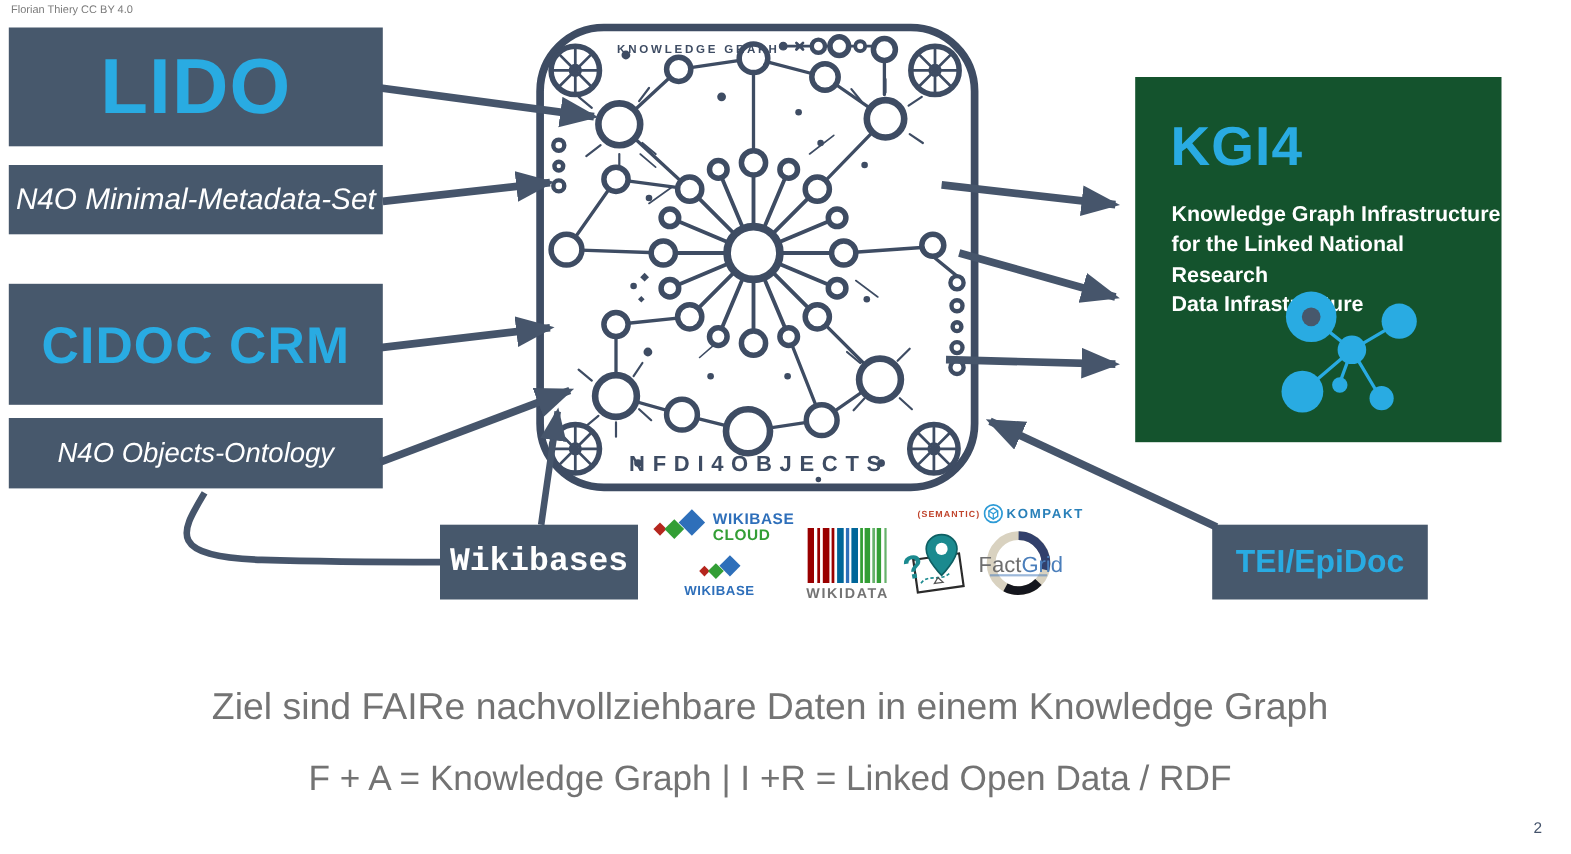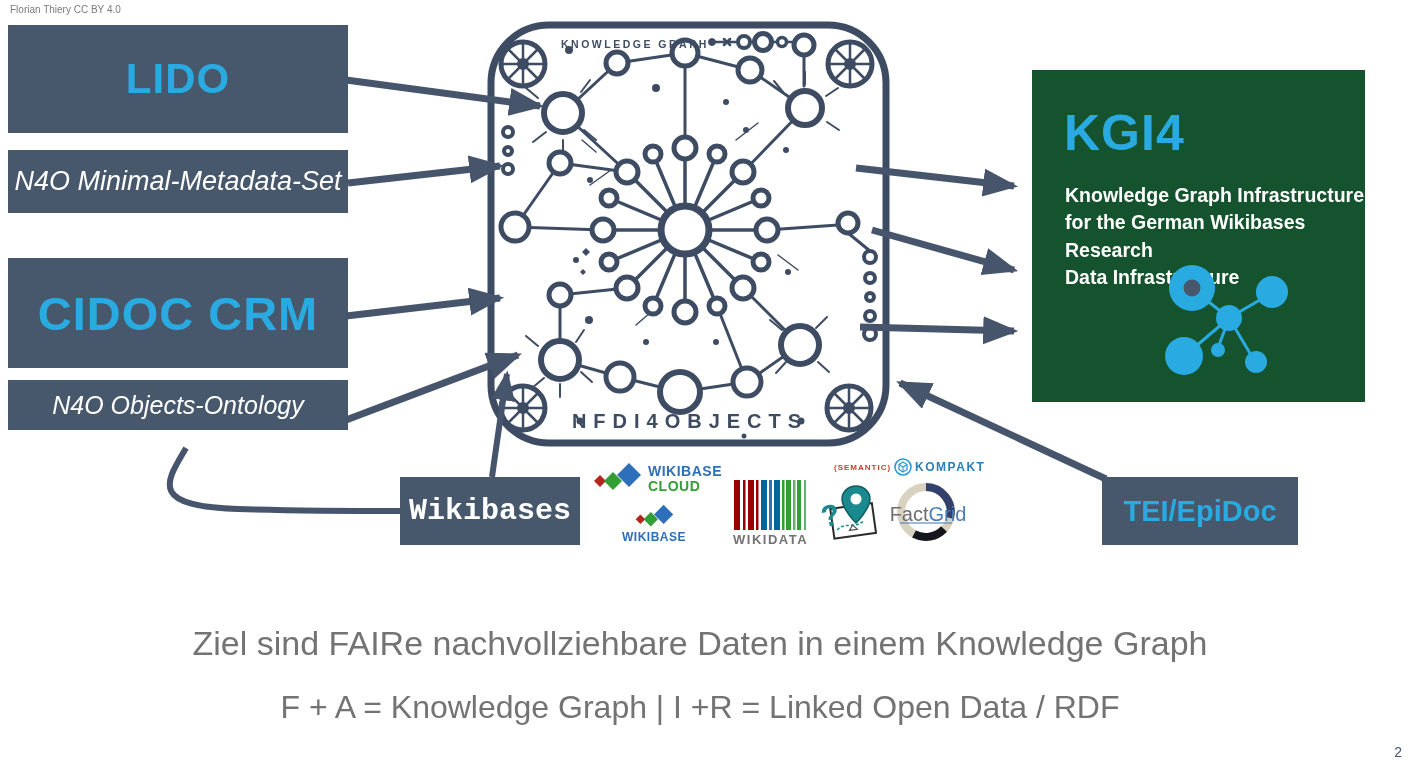--- a/index.html
+++ b/index.html
@@ -4,26 +4,26 @@
 <style>
   html,body{margin:0;padding:0;background:#ffffff;}
   body{width:1428px;height:776px;position:relative;overflow:hidden;
        font-family:"Liberation Sans","DejaVu Sans",sans-serif;}
   .abs{position:absolute;}
   
   .slab{position:absolute;background:#47586C;display:flex;align-items:center;justify-content:center;z-index:2;}
   .cyan-big{color:#29ABE2;font-weight:bold;letter-spacing:1px;}
   .white-italic{color:#ffffff;font-style:italic;font-weight:500;}
   #lido-box{left:8px;top:25px;width:340px;height:108px;}
-  #lido-box span{font-size:42px;}
+  #lido-box span{font-size:71px;}
   #mms-box{left:8px;top:150px;width:340px;height:63px;}
   #mms-box span{font-size:27px;}
   #cidoc-box{left:8px;top:258px;width:340px;height:110px;}
   #cidoc-box span{font-size:47px;}
-  #onto-box{left:8px;top:380px;width:340px;height:50px;}
+  #onto-box{left:8px;top:380px;width:340px;height:64px;}
   #onto-box span{font-size:25px;}
   #wikibases-box{left:400px;top:477px;width:180px;height:68px;}
   #wikibases-box span{color:#fff;font-weight:bold;font-size:30px;font-family:Liberation Mono, monospace;}
   #tei-box{left:1102px;top:477px;width:196px;height:68px;}
   #tei-box span{color:#29ABE2;font-weight:bold;font-size:29px;}
   
   #kgi-box{left:1032px;top:70px;width:333px;height:332px;background:#14532d;z-index:2;}
   .kgi-logo{position:absolute;left:32px;top:34px;display:flex;align-items:center;}
   .kgi4-text{color:#29ABE2;font-size:50px;font-weight:bold;letter-spacing:1px;}
   .nfdi-wrap{position:relative;margin-left:10px;color:#fff;font-size:46px;font-weight:bold;
@@ -217,21 +217,21 @@
   <text x="75" y="28" font-size="10.5" font-weight="bold" letter-spacing="2.5" fill="#3E4C63">KNOWLEDGE GRAPH</text>
   <text x="204" y="408" text-anchor="middle" font-size="20" font-weight="bold" letter-spacing="7" fill="#3E4C63">NFDI4OBJECTS</text>
 </svg>
 
 <div id="kgi-box" class="abs">
   <div class="kgi-logo">
     <span class="kgi4-text">KGI4</span>
   </div>
   <div class="kgi-desc">
     <div>Knowledge Graph Infrastructure</div>
-    <div>for the German Wikibases Research</div>
+    <div>for the Linked National Research</div>
     <div>Data Infrastructure</div>
   </div>
   <svg class="kgi-molecule" width="185" height="135" viewBox="0 0 185 135">
     <g stroke="#29ABE2" stroke-width="3">
       <path d="M97,60 L63,33 M97,60 L138,36 M97,60 L56,95 M97,60 L86,90 M97,60 L122,102"></path>
     </g>
     <g fill="#29ABE2">
       <circle cx="60" cy="30" r="23"></circle>
       <circle cx="140" cy="34" r="16"></circle>
       <circle cx="52" cy="98" r="19"></circle>

